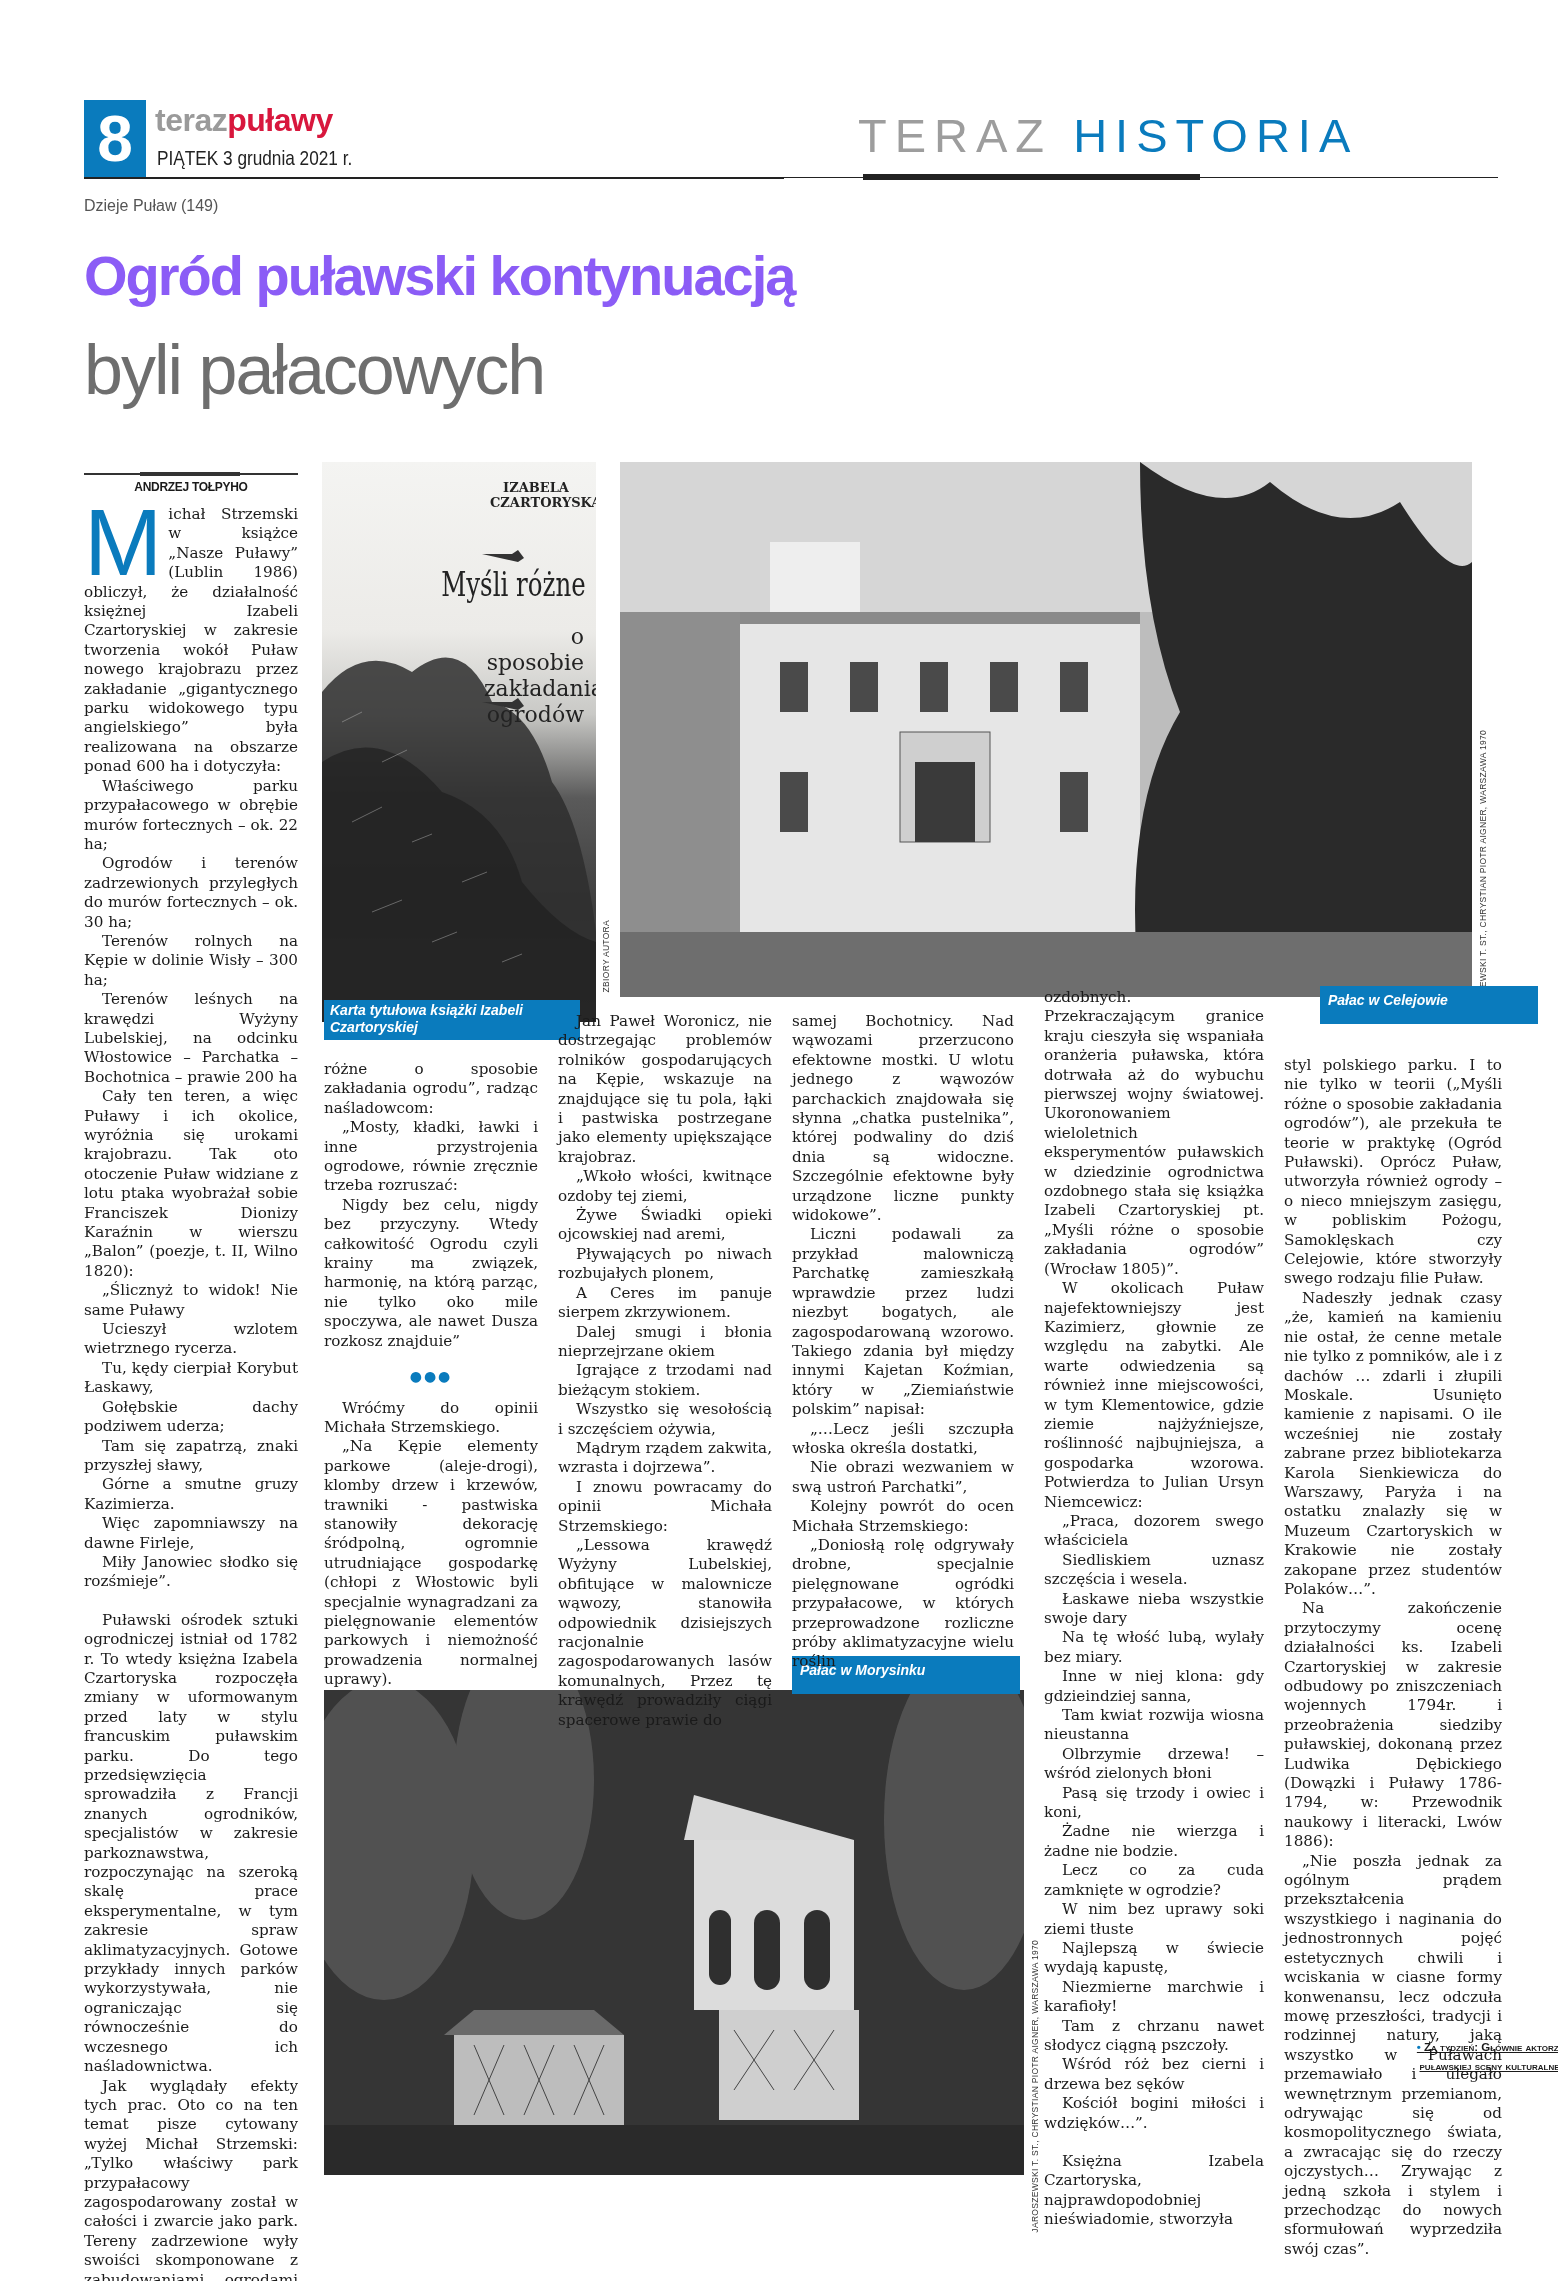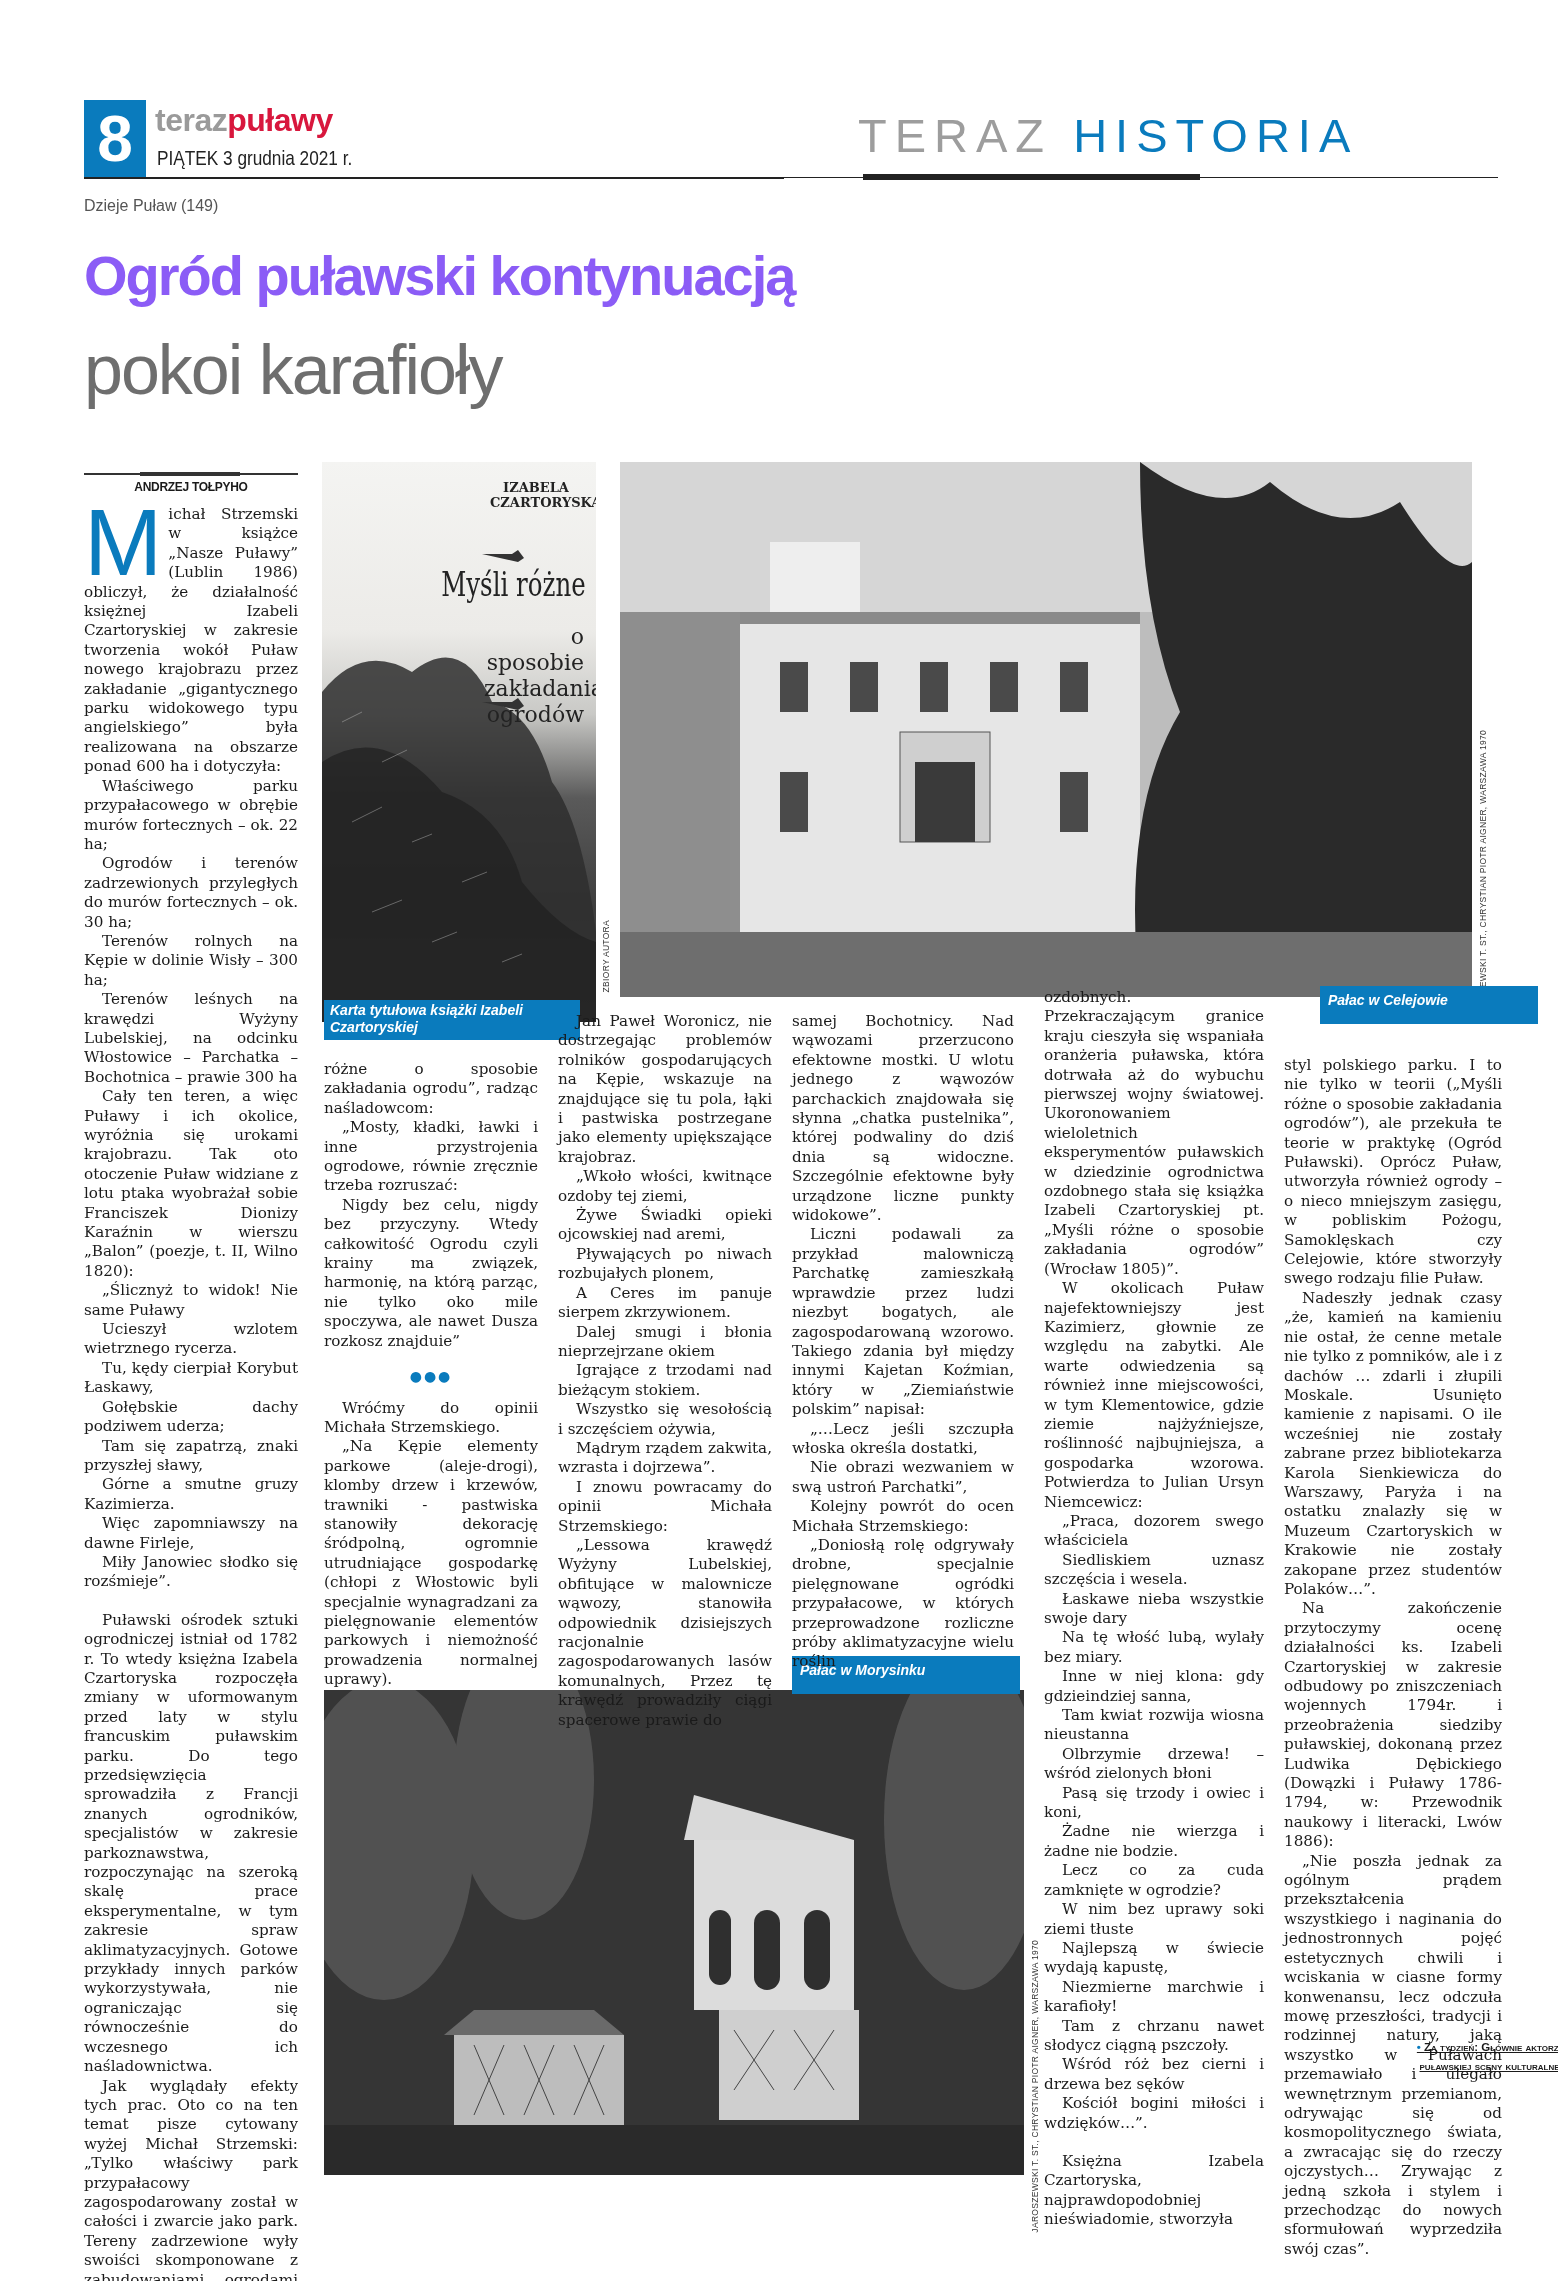--- a/index.html
+++ b/index.html
@@ -41,21 +41,21 @@
 <div id="pagenum" class="abs">8</div>
 <div id="brand" class="abs"><span class="g">teraz</span><span class="r">puławy</span></div>
 <div id="date" class="abs">PIĄTEK 3 grudnia 2021 r.</div>
 <div id="hrule-left" class="abs"></div>
 <div id="section" class="abs"><span class="g">TERAZ</span> <span class="b">HISTORIA</span></div>
 <div id="hrule-right-thin" class="abs"></div>
 <div id="hrule-right-thick" class="abs"></div>
 <div id="series" class="abs">Dzieje Puław (149)</div>
 
 <div id="title1" class="abs">Ogród puławski kontynuacją</div>
-<div id="title2" class="abs">pokoi karafioły</div>
+<div id="title2" class="abs">byli pałacowych</div>
 
 <div id="byline-bar" class="abs"></div>
 <div id="byline-bar-thick" class="abs"></div>
 <div id="byline" class="abs">ANDRZEJ TOŁPYHO</div>
 
 <div class="photo" style="left:322px; top:462px; width:274px; height:560px; background:linear-gradient(180deg,#f4f4f2 0%,#ecebe8 30%,#c9c9c6 45%,#5a5a5a 60%,#3d3d3d 80%,#6b6b6b 100%);">
   <svg width="274" height="560" style="position:absolute;left:0;top:0">
     <path d="M0 230 Q40 180 90 210 Q140 170 170 240 Q210 250 230 320 Q260 360 274 470 L274 560 L0 560 Z" fill="#2e2e2e" opacity="0.85"></path>
     <path d="M0 300 Q60 260 120 330 Q180 350 200 420 Q240 470 274 480 L274 560 L0 560 Z" fill="#1f1f1f" opacity="0.7"></path>
     <g stroke="#e6e6e6" stroke-width="1" opacity="0.35">
@@ -125,21 +125,21 @@
   </svg>
 </div>
 <div class="credit" style="left:1030px; top:1940px;">JAROSZEWSKI T. ST., CHRYSTIAN PIOTR AIGNER, WARSZAWA 1970</div>
 <div class="caption" style="left:792px; top:1656px; width:228px; height:38px;">Pałac w Morysinku</div>
 
 <div class="col" style="left:84px; top:505px; width:214px;">
   <p class="ni"><span id="dropcap">M</span><span>ichał Strzemski w książce „Nasze Puławy” (Lublin 1986) obliczył, że działalność księżnej Izabeli Czartoryskiej w zakresie tworzenia wokół Puław nowego krajobrazu przez zakładanie „gigantycznego parku widokowego typu angielskiego” była realizowana na obszarze ponad 600 ha i dotyczyła:</span></p>
   <p>Właściwego parku przypałacowego w obrębie murów fortecznych – ok. 22 ha;</p>
   <p>Ogrodów i terenów zadrzewionych przyległych do murów fortecznych – ok. 30 ha;</p>
   <p>Terenów rolnych na Kępie w dolinie Wisły – 300 ha;</p>
-  <p>Terenów leśnych na krawędzi Wyżyny Lubelskiej, na odcinku Włostowice – Parchatka – Bochotnica – prawie 300 ha</p>
+  <p>Terenów leśnych na krawędzi Wyżyny Lubelskiej, na odcinku Włostowice – Parchatka – Bochotnica – prawie 200 ha</p>
   <p>Cały ten teren, a więc Puławy i ich okolice, wyróżnia się urokami krajobrazu. Tak oto otoczenie Puław widziane z lotu ptaka wyobrażał sobie Franciszek Dionizy Karaźnin w wierszu „Balon” (poezje, t. II, Wilno 1820):</p>
   <p>„Ślicznyż to widok! Nie same Puławy</p>
   <p>Ucieszył wzlotem wietrznego rycerza.</p>
   <p>Tu, kędy cierpiał Korybut Łaskawy,</p>
   <p>Gołębskie dachy podziwem uderza;</p>
   <p>Tam się zapatrzą, znaki przyszłej sławy,</p>
   <p>Górne a smutne gruzy Kazimierza.</p>
   <p>Więc zapomniawszy na dawne Firleje,</p>
   <p>Miły Janowiec słodko się rozśmieje”.</p>
   <p class="gap">Puławski ośrodek sztuki ogrodniczej istniał od 1782 r. To wtedy księżna Izabela Czartoryska rozpoczęła zmiany w uformowanym przed laty w stylu francuskim puławskim parku. Do tego przedsięwzięcia sprowadziła z Francji znanych ogrodników, specjalistów w zakresie parkoznawstwa, rozpoczynając na szeroką skalę prace eksperymentalne, w tym zakresie spraw aklimatyzacyjnych. Gotowe przykłady innych parków wykorzystywała, nie ograniczając się równocześnie do wczesnego ich naśladownictwa.</p>

